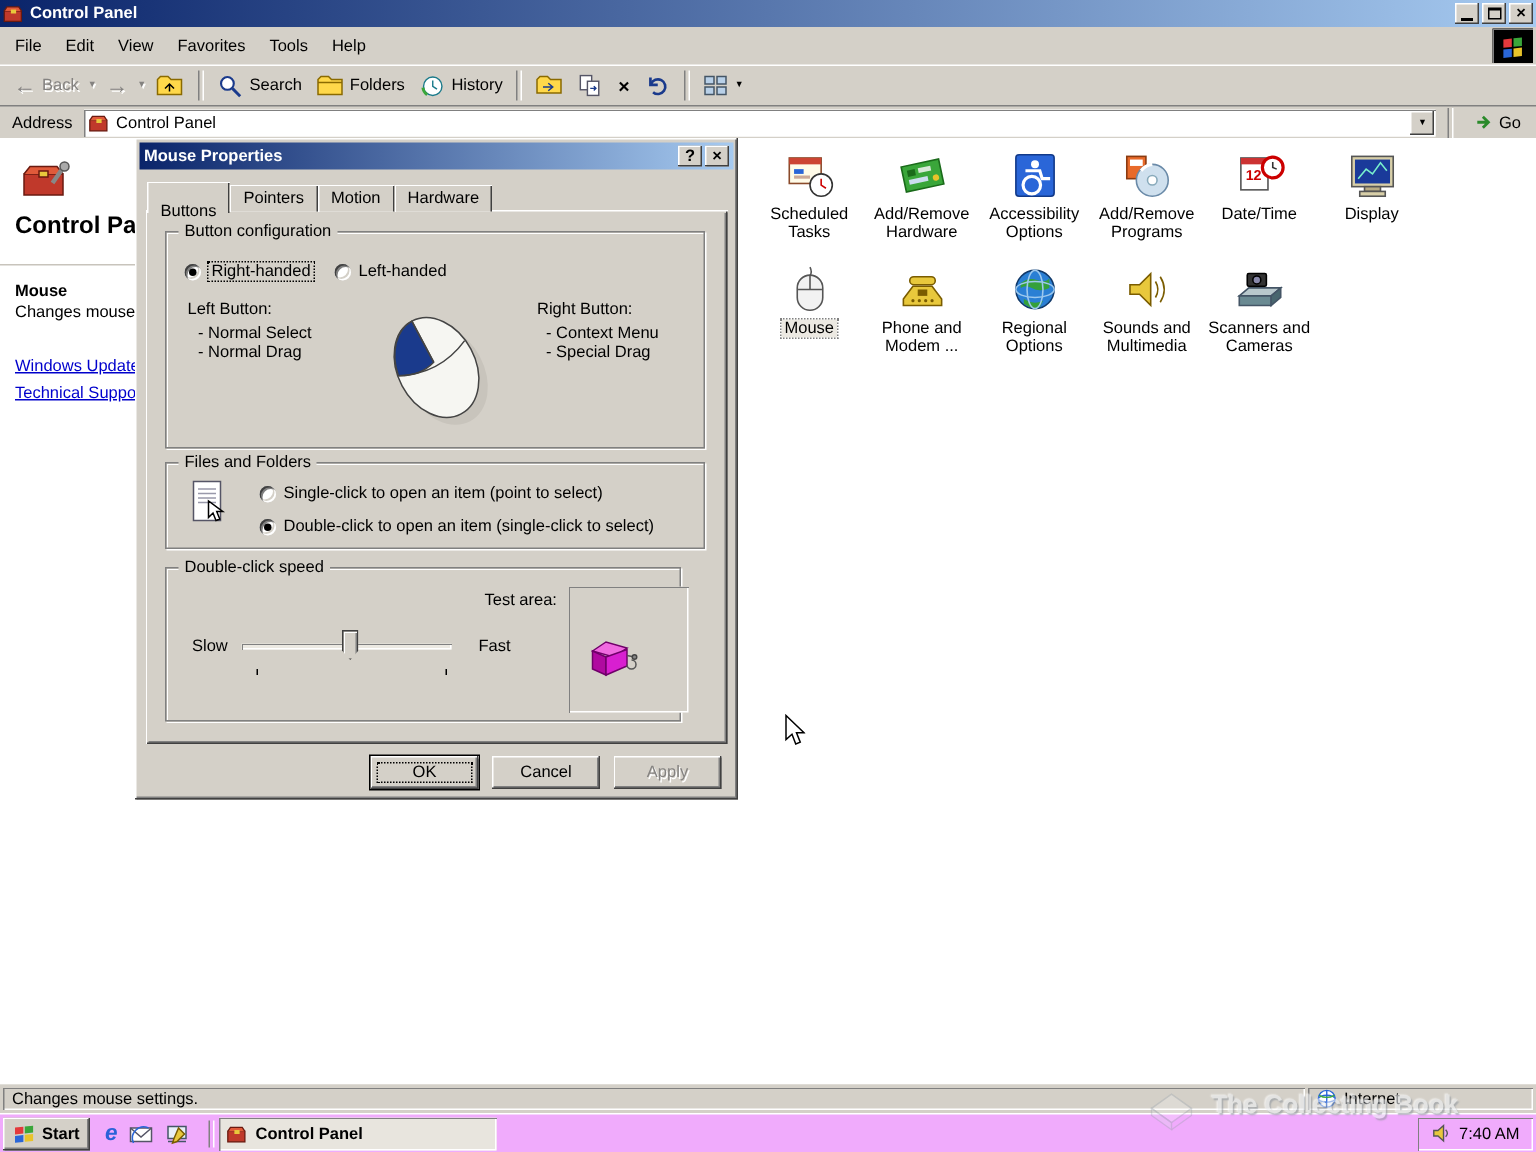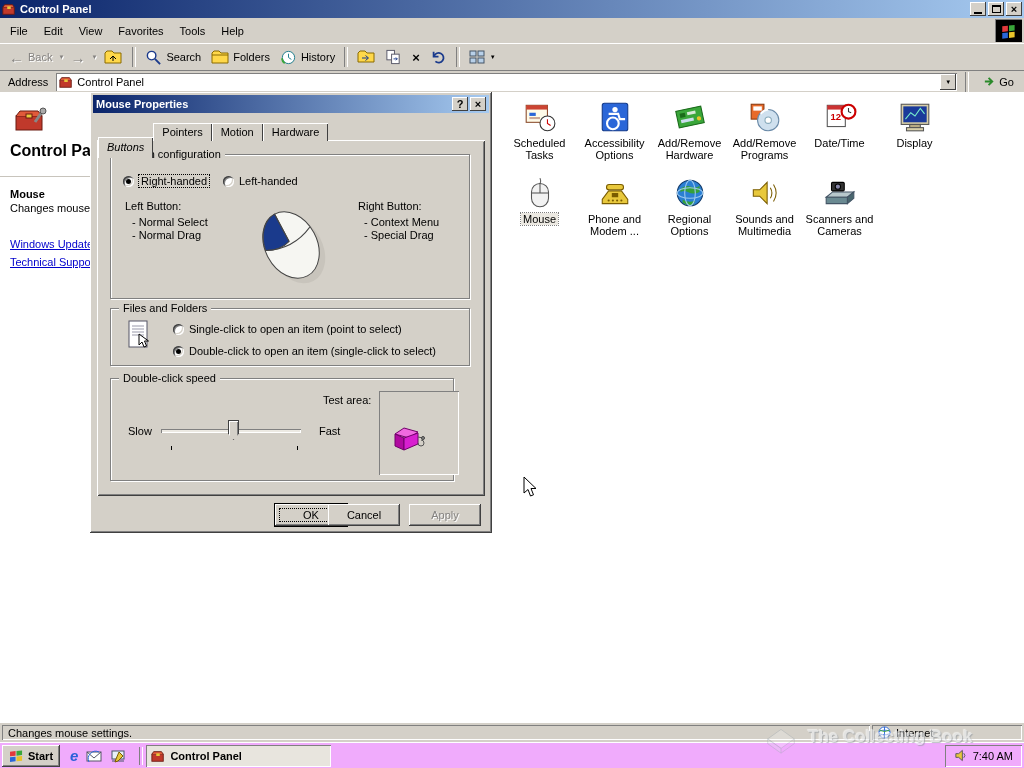--- a/index.html
+++ b/index.html
@@ -64,21 +64,21 @@
   .tray{margin-left:auto;height:22px;display:flex;align-items:center;gap:6px;padding:0 9px;
         box-shadow:inset 1px 1px #808080,inset -1px -1px #fff;}
   
   #dialog{position:absolute;left:90px;top:92px;width:402px;height:441px;background:#d4d0c8;z-index:20;
           box-shadow:inset -1px -1px #404040,inset 1px 1px #fff,inset -2px -2px #808080,inset 2px 2px #d4d0c8;}
   .dlg-titlebar{position:absolute;left:3px;top:3px;right:3px;height:18px;background:linear-gradient(90deg,#0a246a,#a6caf0);
                 color:#fff;font-weight:bold;display:flex;align-items:center;gap:4px;padding:0 3px;box-sizing:border-box;}
   .dlg-tabs{position:absolute;left:8px;top:29px;display:flex;z-index:3;}
   .tab{height:18px;padding:3px 9px 0;box-sizing:border-box;background:#d4d0c8;margin-top:2px;
        box-shadow:inset 1px 1px #fff,inset -1px 0 #404040;}
-  .tab.active{height:21px;margin-top:16px;padding-top:4px;box-shadow:inset 1px 1px #fff,inset -1px 0 #404040;font-style:italic;}
+  .tab.active{height:21px;margin-top:0;padding-top:14px;box-shadow:inset 1px 1px #fff,inset -1px 0 #404040;}
   .dlg-page{position:absolute;left:7px;top:48px;width:388px;height:356px;background:#d4d0c8;
             box-shadow:inset 1px 1px #fff,inset -1px -1px #404040,inset 2px 2px #d4d0c8,inset -2px -2px #808080;}
   .groupbox{position:absolute;border:1px solid #808080;box-shadow:inset 1px 1px #fff,1px 1px 0 #fff;box-sizing:border-box;}
   .legend{position:absolute;top:-7px;left:8px;background:#d4d0c8;padding:0 4px;line-height:12px;}
   .radio{width:11px;height:11px;border-radius:50%;background:#fff;flex:0 0 auto;position:relative;
          box-shadow:inset 1px 1px #404040,inset -1px -1px #fff,inset 2px 2px #808080,inset -2px -2px #d4d0c8;}
   .radio.checked::after{content:"";position:absolute;left:3px;top:3px;width:5px;height:5px;border-radius:50%;background:#000;}
   .rrow{position:absolute;display:flex;align-items:center;gap:5px;}
   .focus-dotted{outline:1px dotted #000;padding:0 2px;}
   .abs{position:absolute;}
@@ -292,41 +292,41 @@
               <rect x="6" y="16" width="10" height="2" fill="#ccaa99"></rect>
               <circle cx="23" cy="22" r="7" fill="#fff" stroke="#333"></circle>
               <path d="M23 18 v4 l3 2" stroke="#c00" fill="none"></path>
             </svg>
         </span>
         <span class="clabel">Scheduled Tasks</span>
       </div>
       <div class="cell">
         <span class="cicon">
           <svg viewBox="0 0 32 32">
-              <rect x="4" y="3" width="24" height="26" rx="2" fill="#2a66d8" stroke="#123a8a"></rect>
-              <circle cx="16" cy="9" r="2.5" fill="#fff"></circle>
-              <path d="M10 13 h9 l1.5 5 h5" stroke="#fff" stroke-width="2" fill="none"></path>
-              <circle cx="14" cy="22" r="5.5" stroke="#fff" stroke-width="2" fill="none"></circle>
-            </svg>
-        </span>
-        <span class="clabel">Accessibility Options</span>
-      </div>
-      <div class="cell">
-        <span class="cicon">
-          <svg viewBox="0 0 32 32">
               <g transform="rotate(-12 16 16)">
                 <rect x="4" y="8" width="24" height="16" fill="#3aa63a" stroke="#1a6a1a"></rect>
                 <rect x="7" y="11" width="5" height="4" fill="#1a6a1a"></rect>
                 <rect x="14" y="11" width="8" height="3" fill="#d8e8d8"></rect>
                 <rect x="7" y="17" width="12" height="3" fill="#ccddee"></rect>
                 <circle cx="24" cy="19" r="2" fill="#e8c32a"></circle>
               </g>
             </svg>
         </span>
         <span class="clabel">Add/Remove Hardware</span>
+      </div>
+      <div class="cell">
+        <span class="cicon">
+          <svg viewBox="0 0 32 32">
+              <rect x="4" y="3" width="24" height="26" rx="2" fill="#2a66d8" stroke="#123a8a"></rect>
+              <circle cx="16" cy="9" r="2.5" fill="#fff"></circle>
+              <path d="M10 13 h9 l1.5 5 h5" stroke="#fff" stroke-width="2" fill="none"></path>
+              <circle cx="14" cy="22" r="5.5" stroke="#fff" stroke-width="2" fill="none"></circle>
+            </svg>
+        </span>
+        <span class="clabel">Accessibility Options</span>
       </div>
       <div class="cell">
         <span class="cicon">
           <svg viewBox="0 0 32 32">
               <rect x="3" y="4" width="12" height="14" fill="#e86a2a" stroke="#8a3a10"></rect>
               <rect x="5" y="6" width="8" height="4" fill="#fff"></rect>
               <circle cx="19" cy="19" r="10" fill="#cfe0ee" stroke="#6a8aa8"></circle>
               <circle cx="19" cy="19" r="3" fill="#fff" stroke="#88aabb"></circle>
               <path d="M12 13 a10 10 0 0 1 7 -4" stroke="#fff" fill="none" stroke-width="2"></path>
             </svg>
@@ -519,21 +519,21 @@
                 <path d="M4 9 l9 4 v12 l-9-4 z" fill="#b00aa0" stroke="#70006a"></path>
                 <path d="M13 13 l14-5 v11 l-14 6 z" fill="#d81fd0" stroke="#70006a"></path>
                 <path d="M27 12 l5 1 m-2 2 a3 3 0 1 1 -3 3" stroke="#555" fill="none"></path>
                 <circle cx="32" cy="13" r="1.5" fill="#888" stroke="#444"></circle>
               </svg>
           </span>
         </div>
       </div>
     </div>
 
-    <span class="dlg-btn default" style="left:157px;top:412px;margin-left:28px;">OK</span>
+    <span class="dlg-btn default" style="left:157px;top:412px;">OK</span>
     <span class="dlg-btn" style="left:238px;top:412px;">Cancel</span>
     <span class="dlg-btn disabled" style="left:319px;top:412px;">Apply</span>
   </div>
 
   <div class="taskbar">
     <span class="start-btn">
       <span>
         <svg width="15" height="13" viewBox="0 0 16 14">
             <g transform="skewY(-6) translate(0,1)">
               <rect x="1" y="2" width="6" height="5" fill="#e3393c"></rect>

